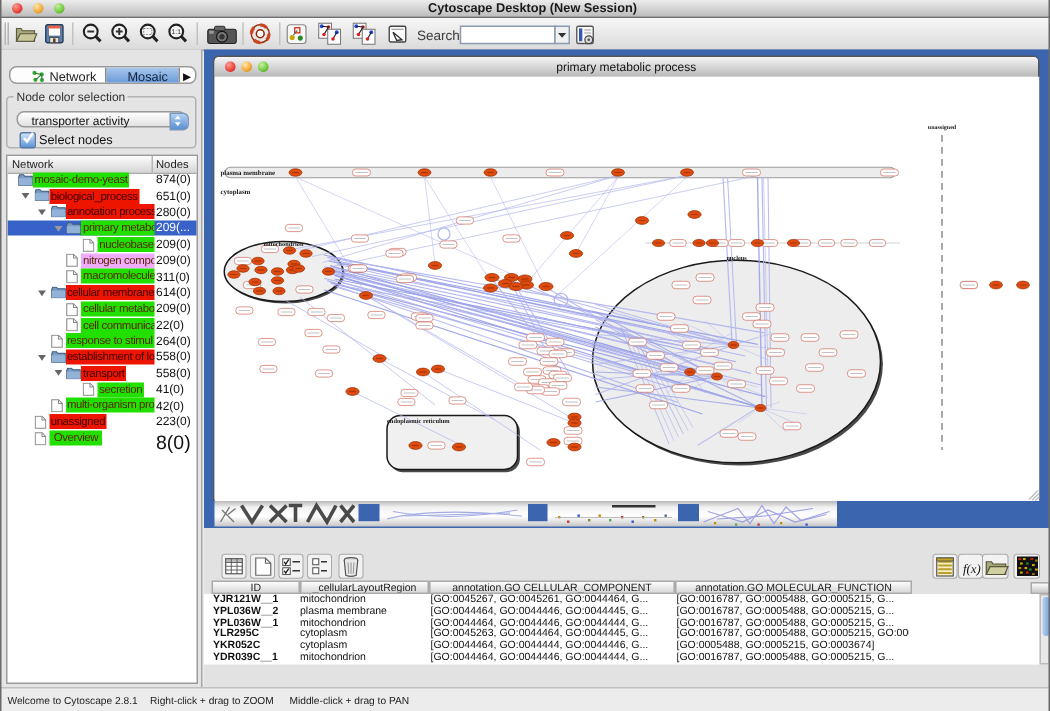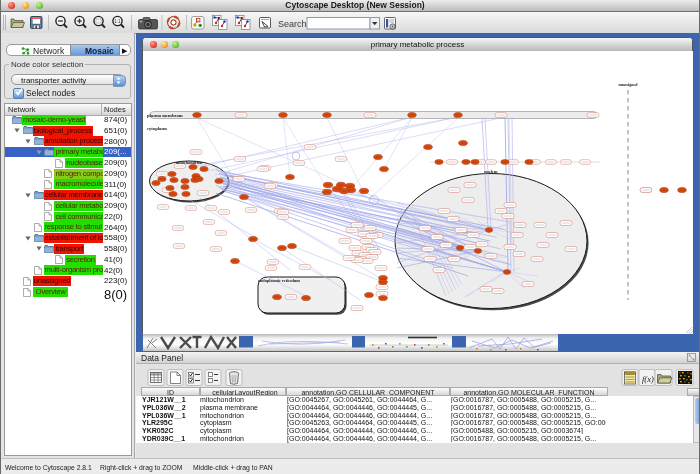--- a/index.html
+++ b/index.html
@@ -841,21 +841,21 @@
  <div class="abs" style="left:6px;top:11px;width:125px;height:12px;background:#fdfdfd;border:1px solid #9a9a9a;border-radius:5px;box-sizing:border-box;overflow:hidden;">
    <div class="abs" style="left:63px;top:0;width:48px;height:12px;background:linear-gradient(#a9c7ec,#5e93d6);border-left:1px solid #8a8a8a;border-right:1px solid #8a8a8a;"></div>
    <svg class="abs" style="left:14px;top:2px;" width="9" height="8" viewBox="0 0 9 8">
      <circle cx="2" cy="1.6" r="1.4" fill="#33aa33"></circle>
         <circle cx="6.8" cy="2.6" r="1.4" fill="#33aa33"></circle>
      <circle cx="2.6" cy="6.2" r="1.4" fill="#33aa33"></circle>
         <circle cx="7" cy="6.4" r="1.4" fill="#33aa33"></circle>
      <path d="M2 1.6 L6.8 2.6 L7 6.4 M2.6 6.2 L6.8 2.6" stroke="#2a7a2a" stroke-width="0.7" fill="none"></path>
    </svg>
    <span class="abs" style="left:26px;top:1px;font-size:8.5px;color:#222;">Network</span>
-   <span class="abs" style="left:78px;top:1px;font-size:8.5px;font-weight:bold;color:#11203a;">Mosaic</span>
+   <span class="abs" style="left:78px;top:1px;font-size:8.5px;font-weight:normal;color:#11203a;">Mosaic</span>
    <span class="abs" style="left:115px;top:1.5px;font-size:7px;color:#111;">▶</span>
  </div>
 
  <div class="abs" style="left:4px;top:31px;width:127px;height:35px;border:1px solid #b2b2b2;border-radius:3px;box-sizing:border-box;"></div>
  <div class="abs" style="left:9px;top:26.5px;padding:0 2px;background:#e4e4e4;font-size:8px;color:#333;">Node color selection</div>
 
  <div class="abs" style="left:11px;top:41px;width:113px;height:10.5px;background:linear-gradient(#ffffff,#e2e2e2);border:1px solid #9a9a9a;border-radius:5px;box-sizing:border-box;">
    <span class="abs" style="left:9px;top:0.5px;font-size:8px;color:#111;">transporter activity</span>
    <div class="abs" style="left:101px;top:-0.5px;width:11px;height:10.5px;background:linear-gradient(#b3d2f2,#5a90d2);border:1px solid #7a96b8;border-radius:0 4px 4px 0;">
      <svg width="9" height="9" viewBox="0 0 9 9" style="position:absolute;left:0;top:0;">
@@ -915,21 +915,21 @@
     <svg width="8" height="9" viewBox="0 0 8 9" class="abs" style="left:50.2px;top:54.5px;">
       <path d="M0.5 0.5 L5 0.5 L7.5 3 L7.5 8.5 L0.5 8.5 Z" fill="#fdfdfd" stroke="#8a8a8a" stroke-width="0.7"></path>
       <path d="M5 0.5 L5 3 L7.5 3" fill="none" stroke="#8a8a8a" stroke-width="0.7"></path>
     </svg>
     <div class="abs" style="left:60.2px;top:53.9px;max-width:36px;overflow:hidden;white-space:nowrap;background:#21e000;font-size:7.6px;letter-spacing:-0.25px;color:#5a2400;padding:0 1px;height:10px;line-height:10px;">nucleobase-</div>
     <span class="abs" style="left:99px;top:54.1px;font-size:8px;color:#111;">209(0)</span>
     <svg width="8" height="9" viewBox="0 0 8 9" class="abs" style="left:39.4px;top:65.2px;">
       <path d="M0.5 0.5 L5 0.5 L7.5 3 L7.5 8.5 L0.5 8.5 Z" fill="#fdfdfd" stroke="#8a8a8a" stroke-width="0.7"></path>
       <path d="M5 0.5 L5 3 L7.5 3" fill="none" stroke="#8a8a8a" stroke-width="0.7"></path>
     </svg>
-    <div class="abs" style="left:49.4px;top:64.6px;max-width:47px;overflow:hidden;white-space:nowrap;background:#84cc16;font-size:7.6px;letter-spacing:-0.25px;color:#5a2400;padding:0 1px;height:10px;line-height:10px;">nitrogen compo</div>
+    <div class="abs" style="left:49.4px;top:64.6px;max-width:47px;overflow:hidden;white-space:nowrap;background:#f0abfc;font-size:7.6px;letter-spacing:-0.25px;color:#5a2400;padding:0 1px;height:10px;line-height:10px;">nitrogen compo</div>
     <span class="abs" style="left:99px;top:64.8px;font-size:8px;color:#111;">209(0)</span>
     <svg width="8" height="9" viewBox="0 0 8 9" class="abs" style="left:39.4px;top:76.0px;">
       <path d="M0.5 0.5 L5 0.5 L7.5 3 L7.5 8.5 L0.5 8.5 Z" fill="#fdfdfd" stroke="#8a8a8a" stroke-width="0.7"></path>
       <path d="M5 0.5 L5 3 L7.5 3" fill="none" stroke="#8a8a8a" stroke-width="0.7"></path>
     </svg>
     <div class="abs" style="left:49.4px;top:75.4px;max-width:47px;overflow:hidden;white-space:nowrap;background:#21e000;font-size:7.6px;letter-spacing:-0.25px;color:#5a2400;padding:0 1px;height:10px;line-height:10px;">macromolecule</div>
     <span class="abs" style="left:99px;top:75.6px;font-size:8px;color:#111;">311(0)</span>
     <svg width="6" height="5" viewBox="0 0 6 5" class="abs" style="left:20.1px;top:88.5px;">
       <path d="M0.4 0.6 L5.6 0.6 L3 4.5 Z" fill="#666"></path>
     </svg>
@@ -994,29 +994,20 @@
     <div class="abs" style="left:27.8px;top:172.2px;max-width:68px;overflow:hidden;white-space:nowrap;background:#ee1500;font-size:7.6px;letter-spacing:-0.25px;color:#3c0000;padding:0 1px;height:10px;line-height:10px;">unassigned</div>
     <span class="abs" style="left:99px;top:172.4px;font-size:8px;color:#111;">223(0)</span>
     <svg width="8" height="9" viewBox="0 0 8 9" class="abs" style="left:17.8px;top:183.5px;">
       <path d="M0.5 0.5 L5 0.5 L7.5 3 L7.5 8.5 L0.5 8.5 Z" fill="#fdfdfd" stroke="#8a8a8a" stroke-width="0.7"></path>
       <path d="M5 0.5 L5 3 L7.5 3" fill="none" stroke="#8a8a8a" stroke-width="0.7"></path>
     </svg>
     <div class="abs" style="left:27.8px;top:182.9px;max-width:68px;overflow:hidden;white-space:nowrap;background:#21e000;font-size:7.6px;letter-spacing:-0.25px;color:#5a2400;padding:0 3px;height:10px;line-height:10px;">Overview</div>
     <span class="abs" style="left:99px;top:183.1px;font-size:13px;color:#111;">8(0)</span>
   </div>
 <div class="abs" style="left:136px;top:352px;width:564px;height:106px;background:#e2e2e2;">
-    <div class="abs" style="left:0;top:0;width:564px;height:11px;background:linear-gradient(#f4f4f4,#d2d2d2);border-bottom:1px solid #b0b0b0;">
-      <span class="abs" style="left:5px;top:0.5px;font-size:8.5px;color:#222;">Data Panel</span>
-      <svg class="abs" style="left:551px;top:1px;" width="9" height="9" viewBox="0 0 9 9">
-        <rect x="0.5" y="0.5" width="8" height="8" fill="none" stroke="#888" stroke-width="0.8"></rect>
-        <circle cx="2.6" cy="2.6" r="1" fill="#999"></circle>
-        <circle cx="6.4" cy="6.4" r="1" fill="#999"></circle>
-        <path d="M3.4 3.4 L5.6 5.6" stroke="#999" stroke-width="0.8"></path>
-      </svg>
-    </div>
     <svg class="abs" style="left:0;top:11px;" width="564" height="25" viewBox="0 0 564 25">
       <rect x="12" y="6.5" width="16" height="16" rx="2" fill="#f2f2f2" stroke="#aaa" stroke-width="0.7"></rect>
       <g transform="translate(14,9)">
         <rect x="0.5" y="0.5" width="11" height="10" fill="#fff" stroke="#555" stroke-width="0.8"></rect>
         <rect x="0.5" y="0.5" width="11" height="2.5" fill="#bbb" stroke="#555" stroke-width="0.6"></rect>
         <line x1="4.2" y1="0.5" x2="4.2" y2="10.5" stroke="#555" stroke-width="0.6"></line>
         <line x1="8" y1="0.5" x2="8" y2="10.5" stroke="#555" stroke-width="0.6"></line>
         <line x1="0.5" y1="5.5" x2="11.5" y2="5.5" stroke="#555" stroke-width="0.6"></line>
         <line x1="0.5" y1="8" x2="11.5" y2="8" stroke="#555" stroke-width="0.6"></line>
       </g>

